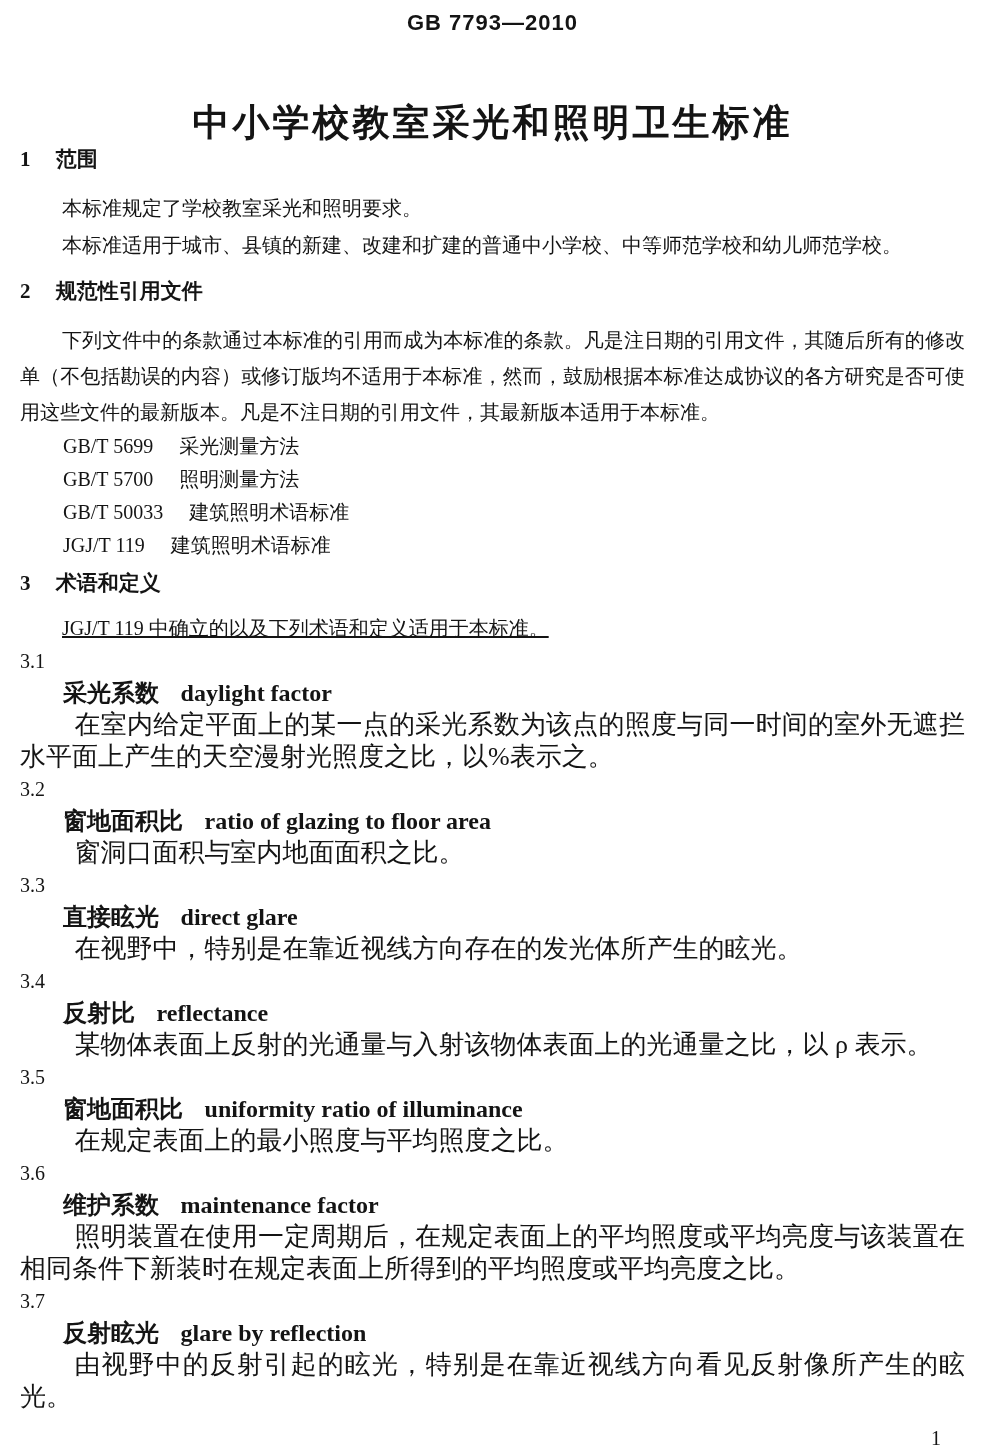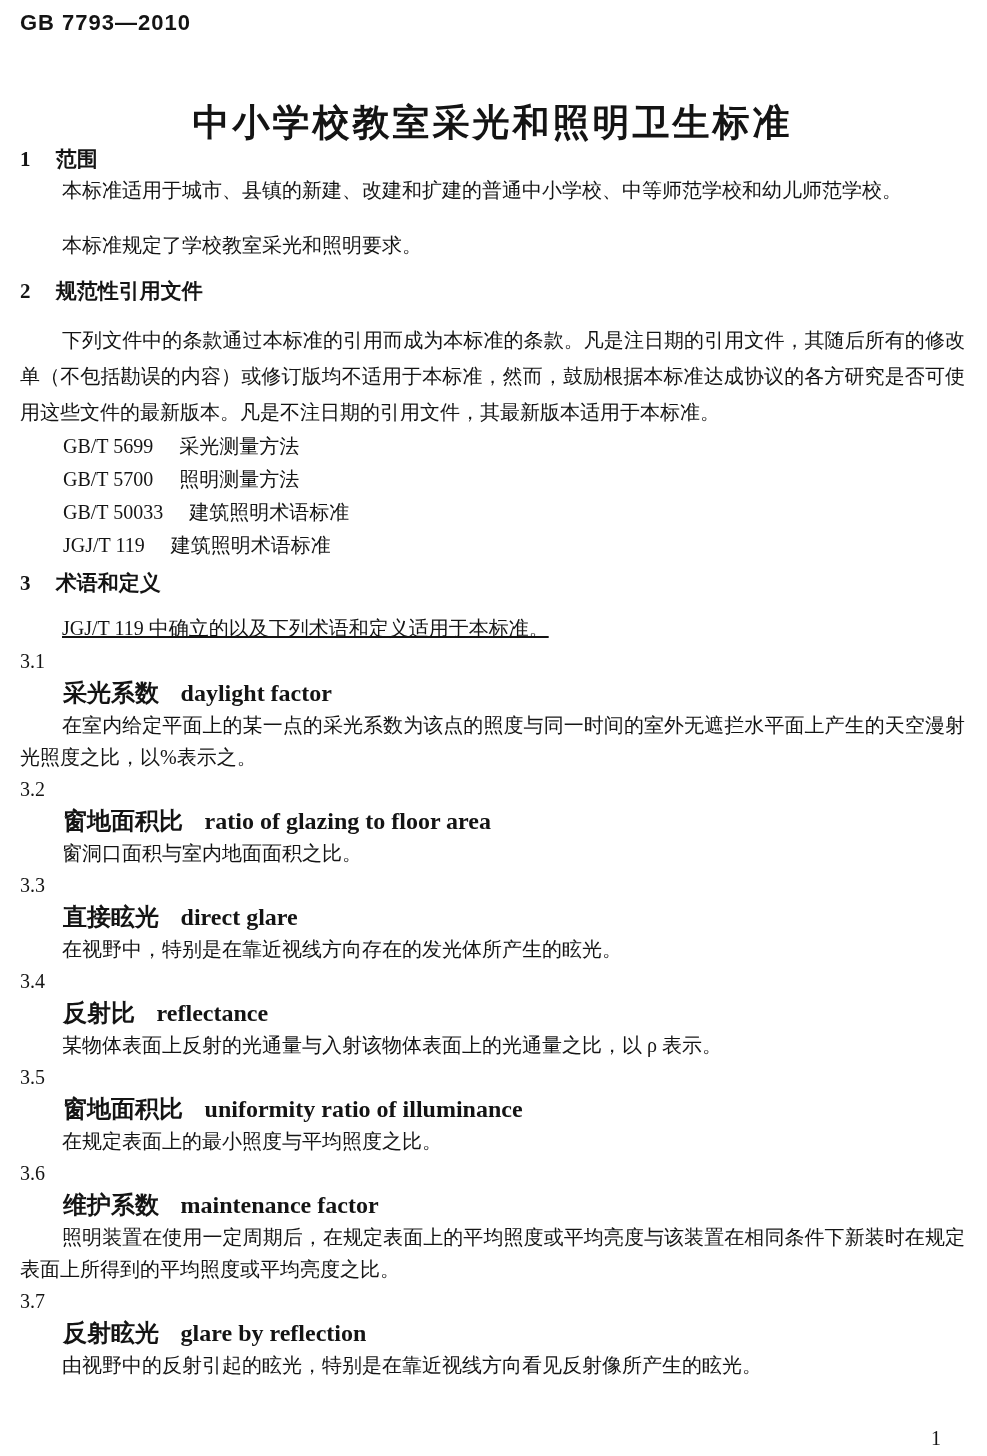--- a/index.html
+++ b/index.html
@@ -11,21 +11,21 @@
     overflow: hidden;
   }
   .page {
     position: relative;
     box-sizing: border-box;
     width: 987px; height: 1456px;
     padding: 0 22px 0 20px;
   }
   .doc-code {
     padding-top: 10px;
-    text-align: left;
+    text-align: center;
     font-family: "Liberation Sans", "DejaVu Sans", sans-serif;
     font-weight: bold;
     font-size: 22px;
     line-height: 26px;
     letter-spacing: 1px;
   }
   .doc-title {
     margin: 64px 0 0 0;
     text-align: center;
     font-family: "Liberation Sans", "DejaVu Sans", sans-serif;
@@ -72,21 +72,21 @@
   .term-title {
     padding-left: 43px;
     font-size: 24px;
     line-height: 32px;
     font-weight: bold;
   }
   .term-title .term-zh { font-family: "Liberation Sans", "DejaVu Sans", sans-serif; }
   .term-title .term-en { font-family: "Liberation Serif", "DejaVu Serif", serif; margin-left: 0.9em; }
   .term-def {
     margin: 0;
-    font-size: 20px;
+    font-size: 26px;
     line-height: 32px;
     text-indent: 2.1em;
     text-align: justify;
   }
   .page-num {
     position: absolute;
     right: 46px; bottom: 6px;
     font-size: 20px;
     line-height: 24px;
   }
@@ -96,22 +96,22 @@
 
 <div class="page">
 
   <div class="doc-code">GB 7793—2010</div>
 
   <h1 class="doc-title">中小学校教室采光和照明卫生标准</h1>
 
   <div class="sec-heading sh-1">
     <span class="sec-num">1</span><span class="sec-title">范围</span>
   </div>
+  <p class="para first">本标准规定了学校教室采光和照明要求。</p>
   <p class="para">本标准适用于城市、县镇的新建、改建和扩建的普通中小学校、中等师范学校和幼儿师范学校。</p>
-  <p class="para first">本标准规定了学校教室采光和照明要求。</p>
 
   <div class="sec-heading sh-2">
     <span class="sec-num">2</span><span class="sec-title">规范性引用文件</span>
   </div>
   <p class="ref-para">下列文件中的条款通过本标准的引用而成为本标准的条款。凡是注日期的引用文件，其随后所有的修改单（不包括勘误的内容）或修订版均不适用于本标准，然而，鼓励根据本标准达成协议的各方研究是否可使用这些文件的最新版本。凡是不注日期的引用文件，其最新版本适用于本标准。</p>
   <div class="ref-list">
     <div class="ref-item">
       <span class="ref-code">GB/T 5699</span><span class="ref-title">采光测量方法</span>
     </div>
     <div class="ref-item">

